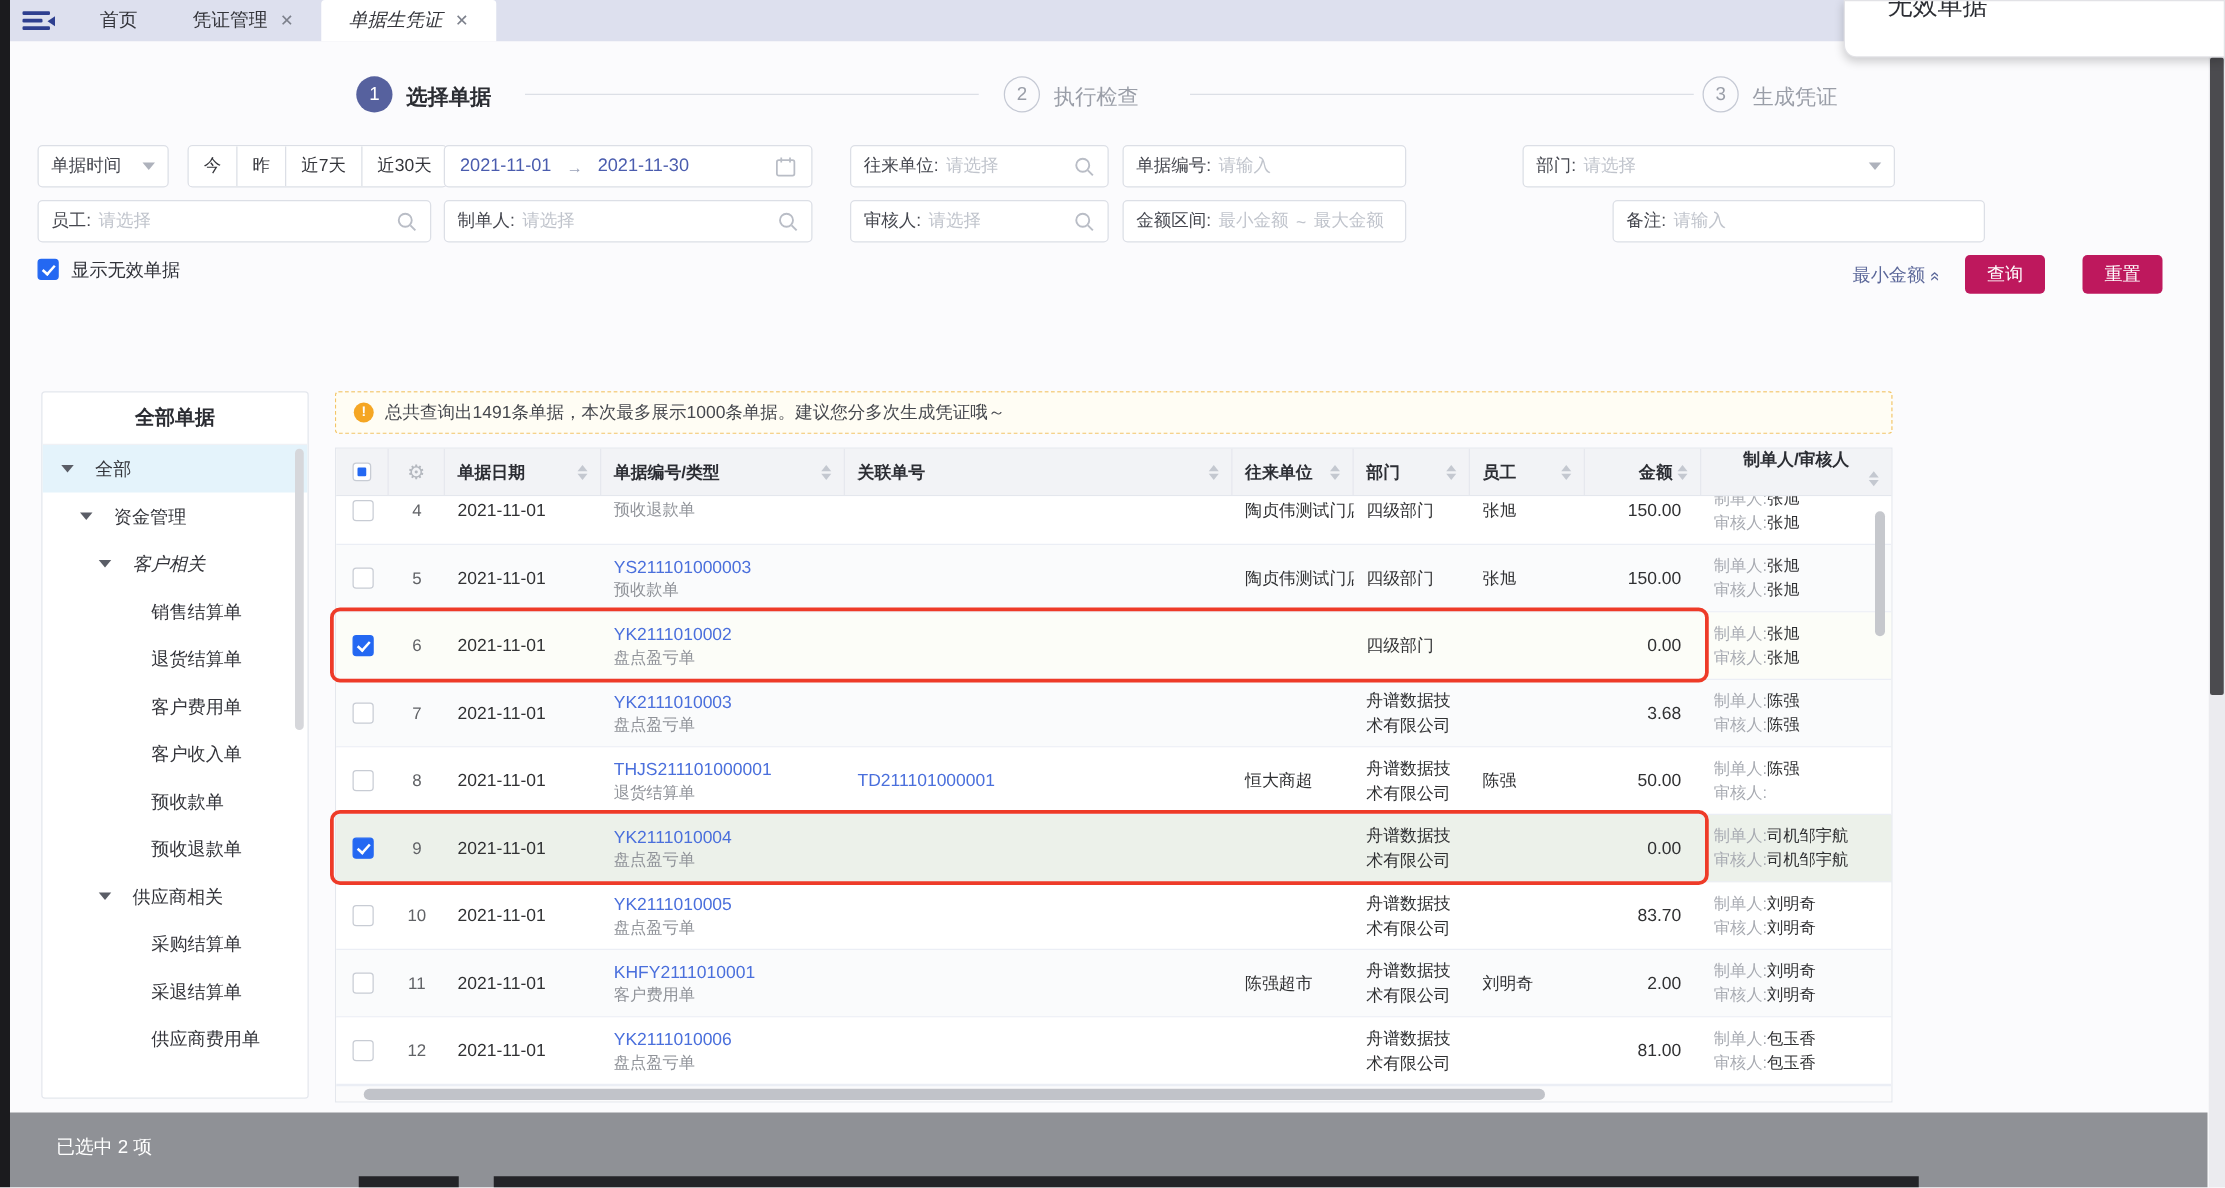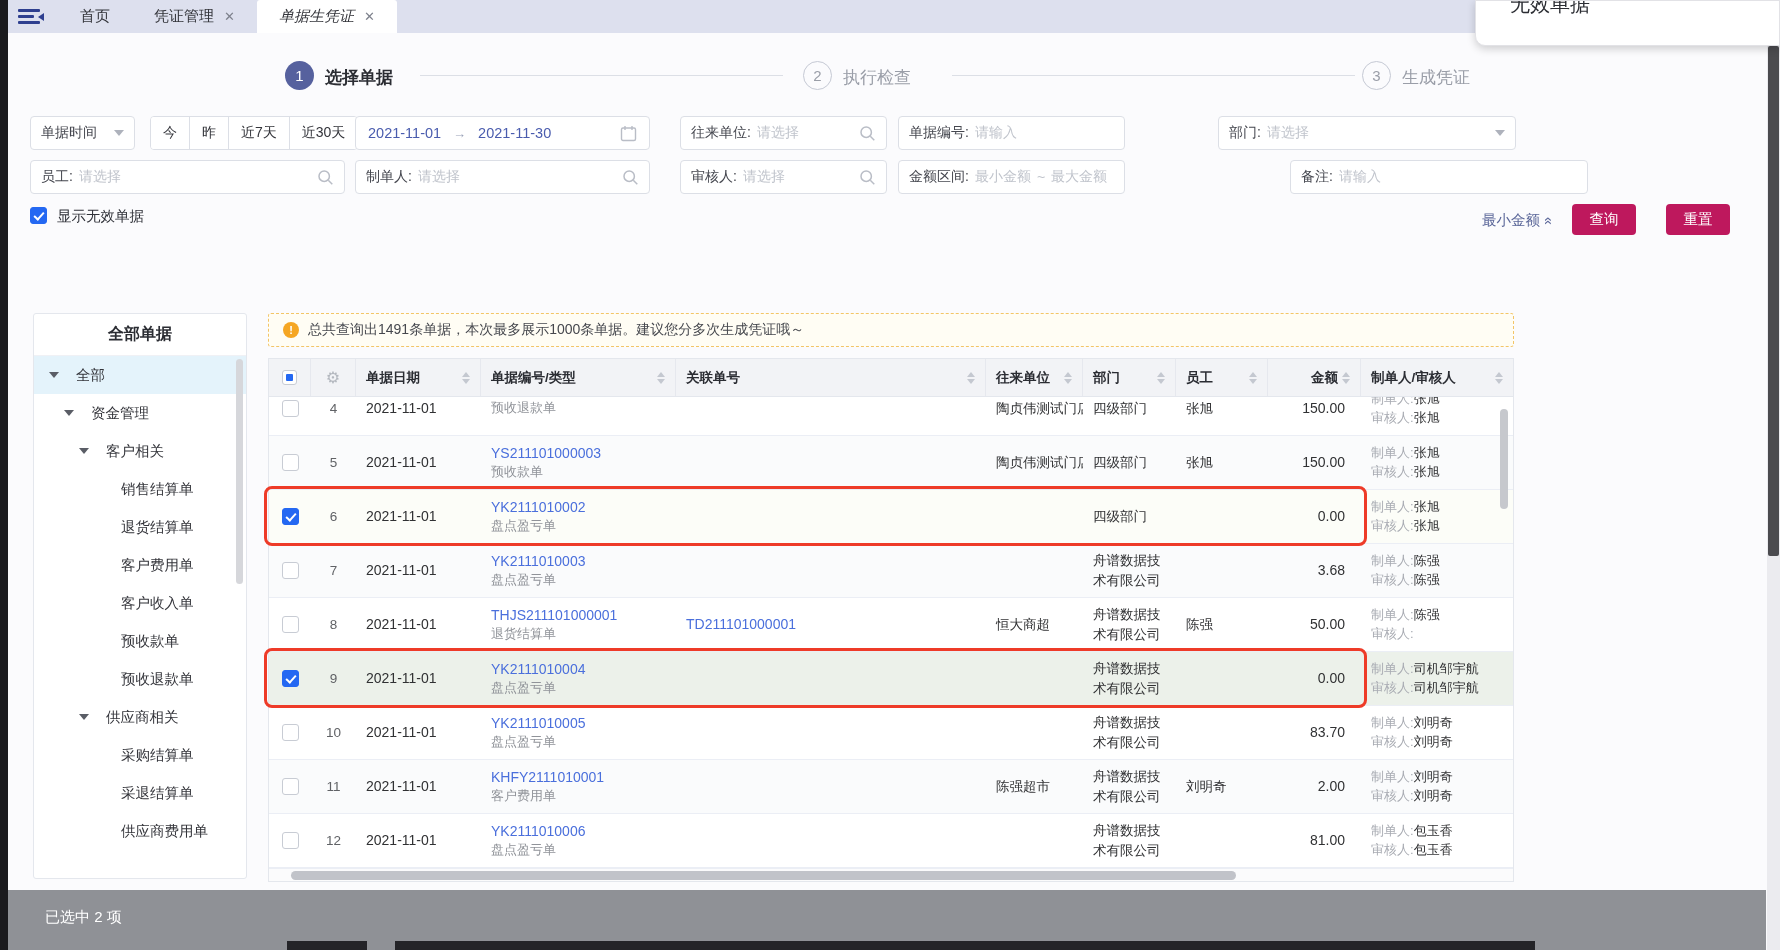--- a/index.html
+++ b/index.html
@@ -250,21 +250,21 @@
       <div class="tree-item selected">
         <span class="tree-caret" style="left: 15px;"></span>
         <span style="margin-left: 42px;">全部</span>
       </div>
       <div class="tree-item">
         <span class="tree-caret" style="left: 30px;"></span>
         <span style="margin-left: 57px;">资金管理</span>
       </div>
       <div class="tree-item">
         <span class="tree-caret" style="left: 45px;"></span>
-        <span style="margin-left: 72px;">客户相关</span>
+        <span style="margin-left: 72px; font-style: italic;">客户相关</span>
       </div>
       <div class="tree-item">
         <span style="margin-left: 87px;">销售结算单</span>
       </div>
       <div class="tree-item">
         <span style="margin-left: 87px;">退货结算单</span>
       </div>
       <div class="tree-item">
         <span style="margin-left: 87px;">客户费用单</span>
       </div>
@@ -349,21 +349,21 @@
           <i class="dn"></i>
         </span>
       </div>
       <div class="th" style="width: 93px; justify-content: flex-end;">
         <span>金额</span>
         <span class="sort" style="margin-left: 4px;">
           <i class="up"></i>
           <i class="dn"></i>
         </span>
       </div>
-      <div class="th" style="width: 152px;">
+      <div class="th" style="width: 152px; flex-direction: column;">
         <span>制单人/审核人</span>
         <span class="sort">
           <i class="up"></i>
           <i class="dn"></i>
         </span>
       </div>
     </div>
   <div class="tbody" id="tbody-host">
       <div class="trow clipped">
         <div class="cell center" style="width: 42px;">

